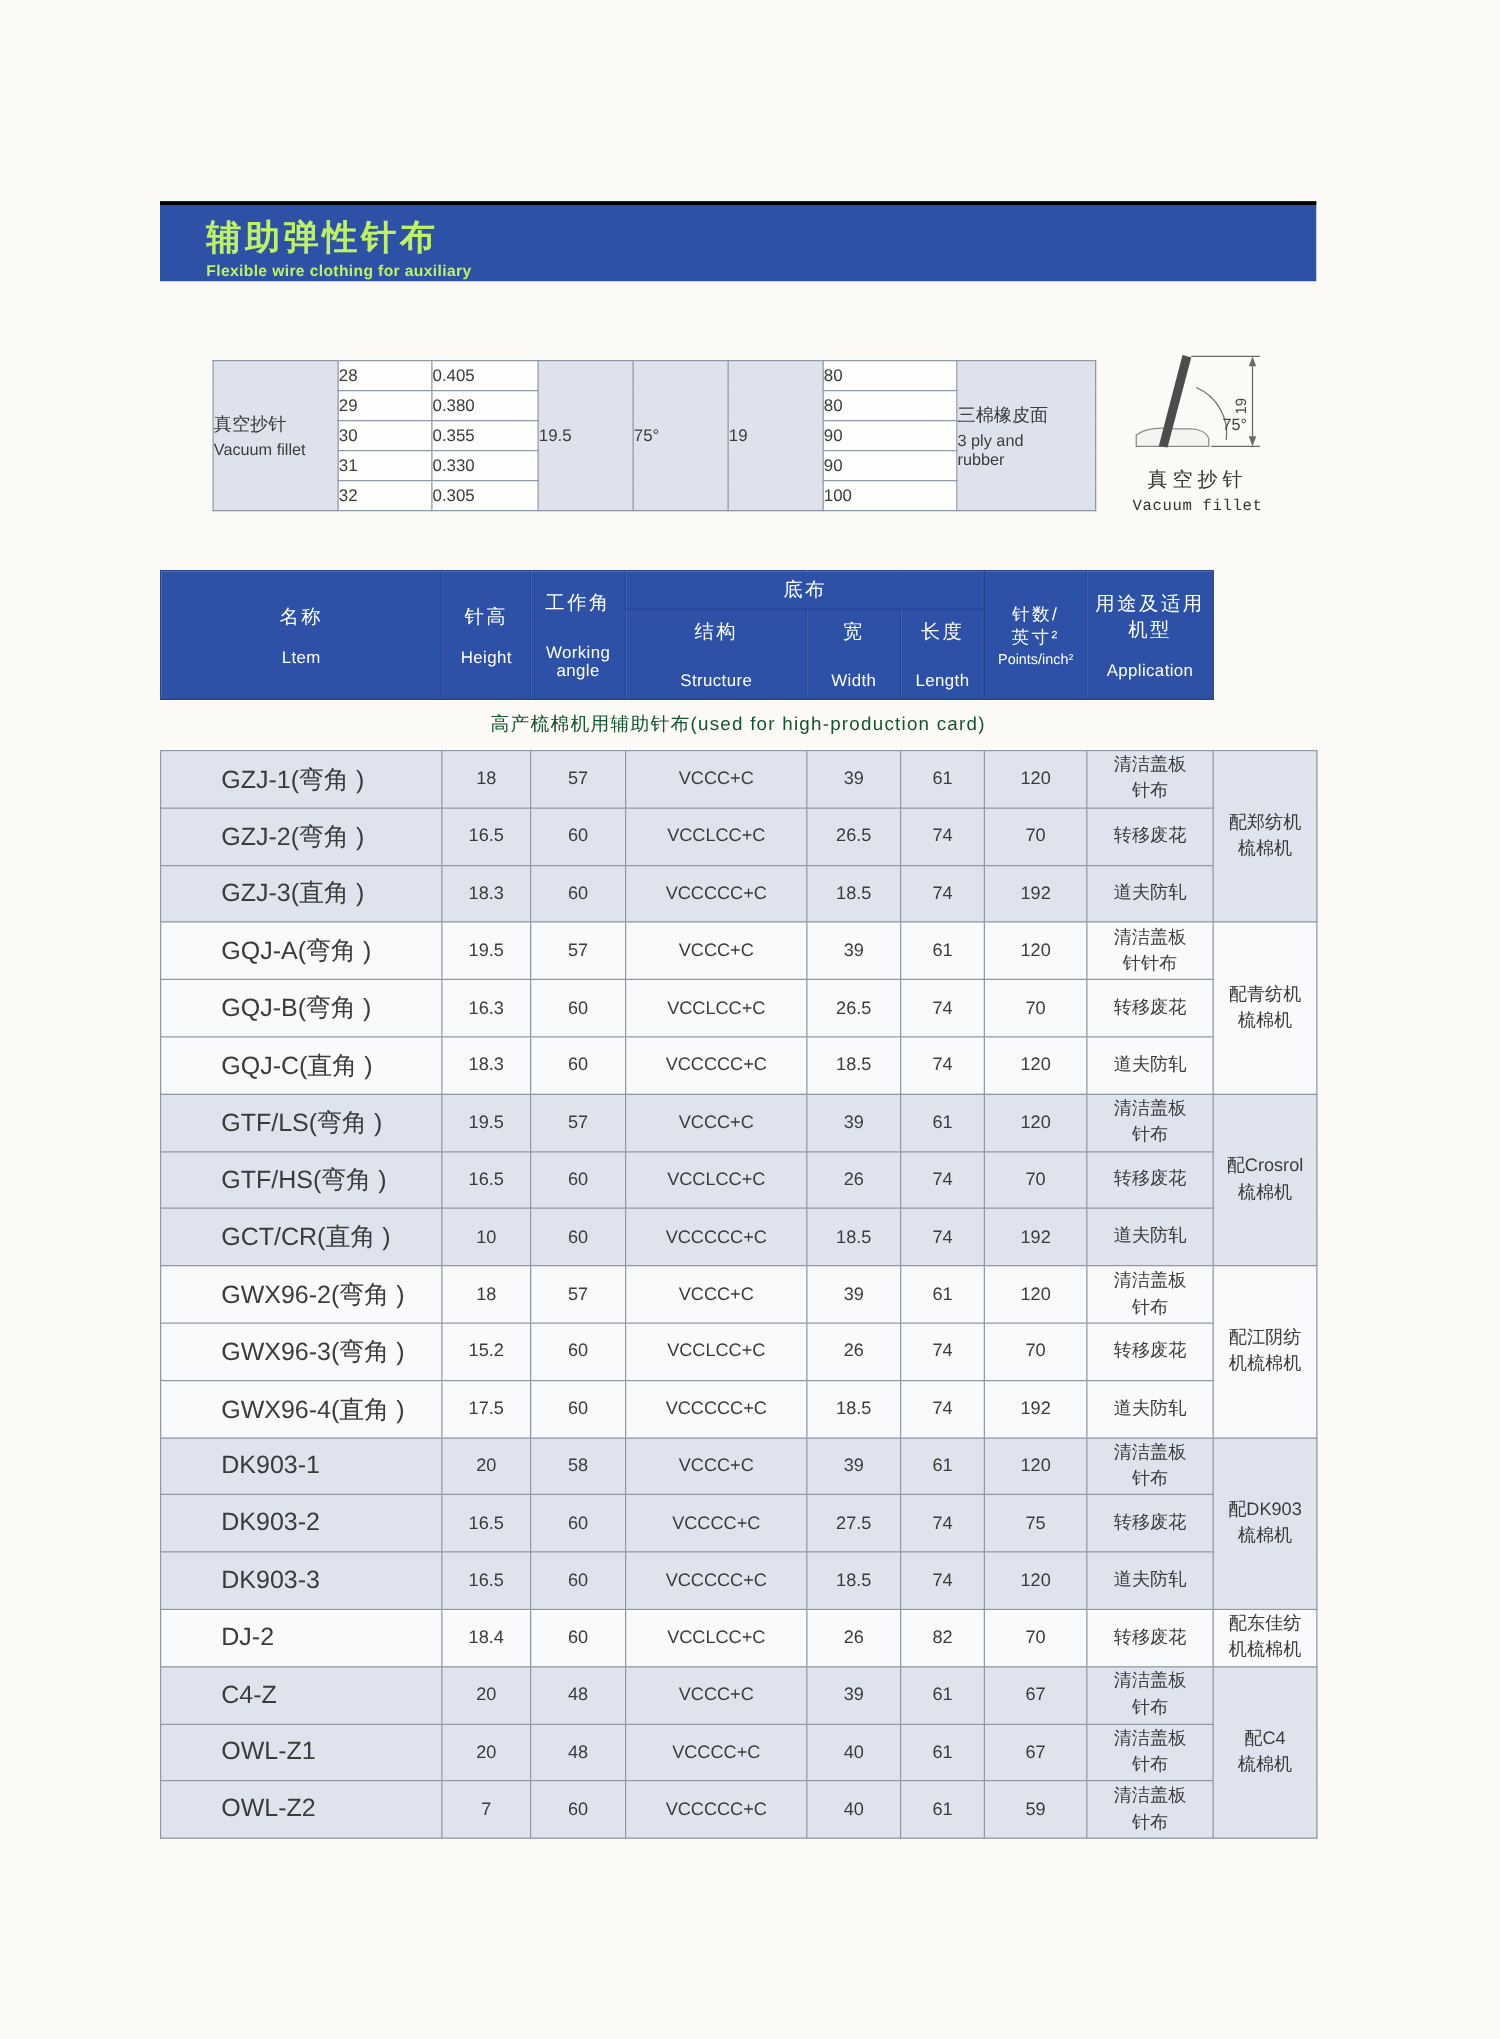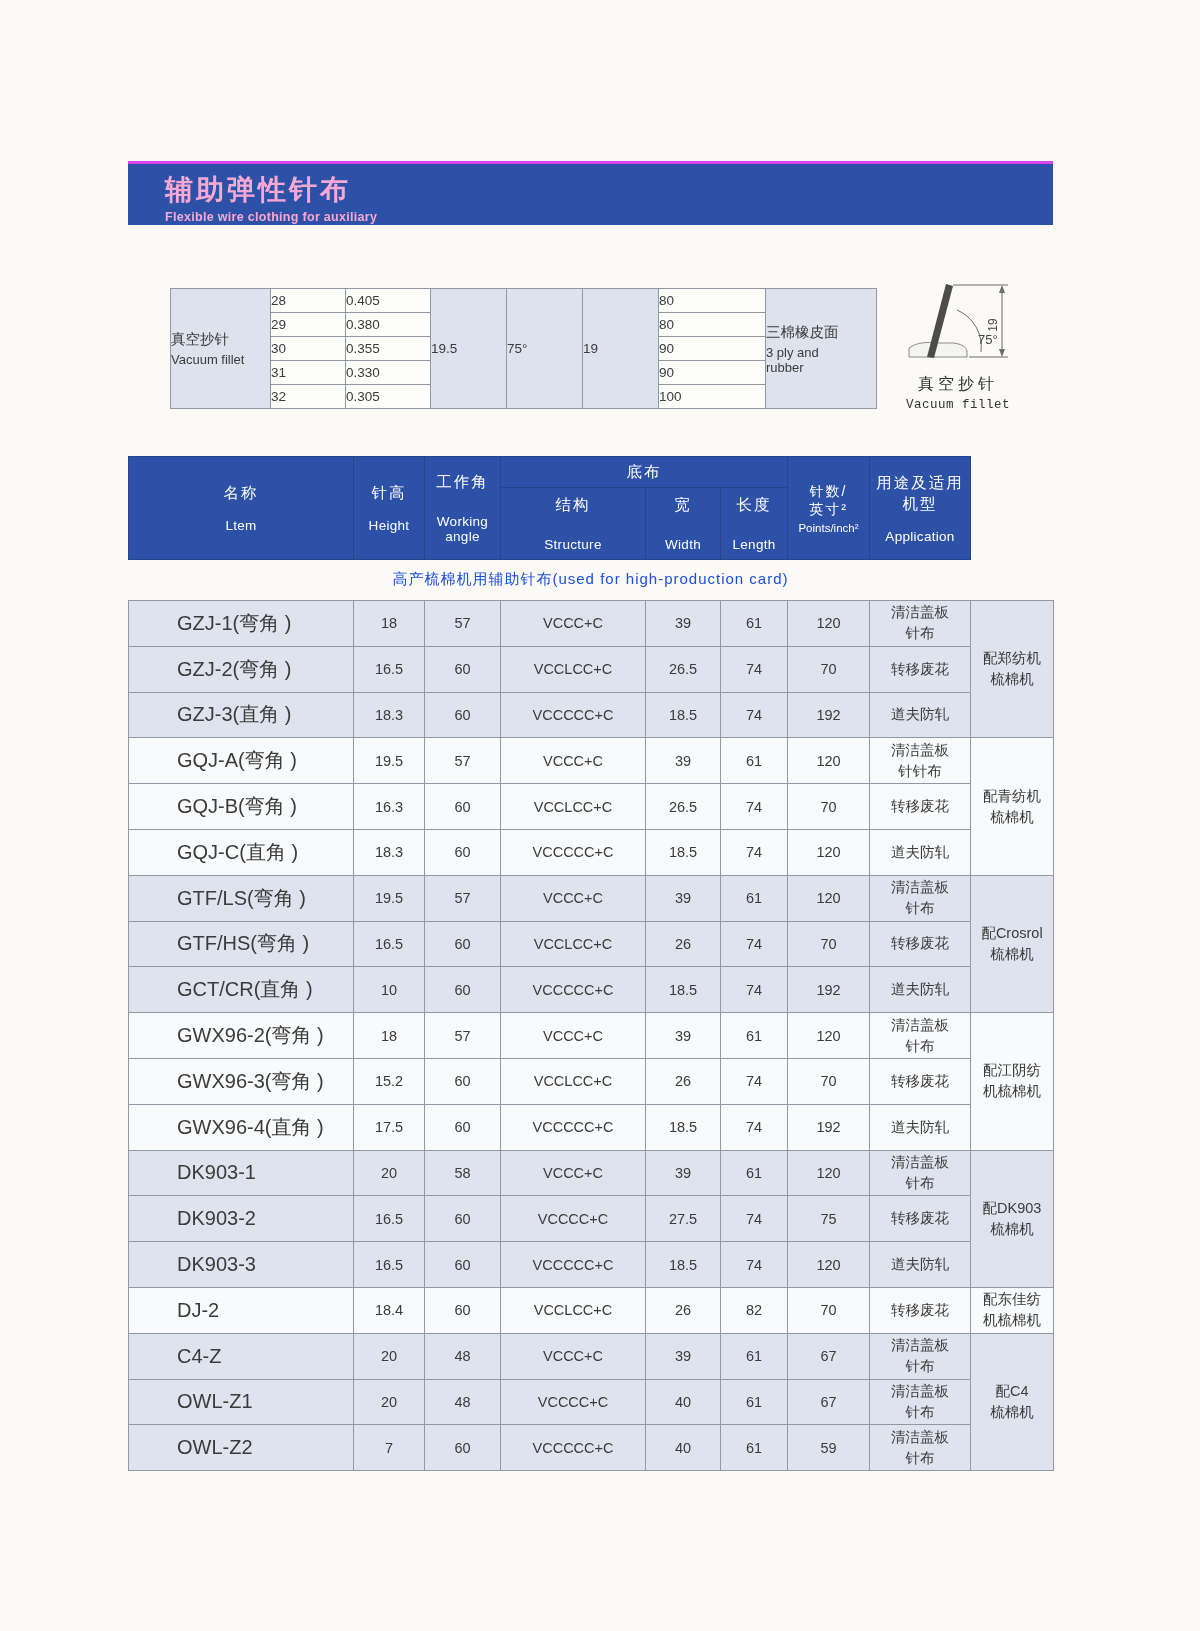--- a/index.html
+++ b/index.html
@@ -9,22 +9,22 @@
     background:#fbfaf7;
     font-family:"Liberation Sans", sans-serif;
     color:#3b3b3b;
     overflow:hidden;
   }
 
   
   .banner {
     position:absolute; left:128px; top:161px; width:925px; height:64px;
     background:#2d51a7;
-    border-top:3px solid #d946ef;
-    color:#f9a8d4; padding:7px 0 0 37px;
+    border-top:3px solid #000000;
+    color:#bef264; padding:7px 0 0 37px;
   }
   .banner .t-zh { font-size:28px; font-weight:bold; letter-spacing:3px; }
   .banner .t-en { font-size:12.5px; font-weight:bold; margin-top:1px; letter-spacing:0.3px; }
 
   
   table { border-collapse:collapse; table-layout:fixed; }
   .vac {
     position:absolute; left:170px; top:288px; width:706px;
     font-size:13.5px;
   }
@@ -54,21 +54,21 @@
   .mainhead .h-zh { font-size:15.5px; letter-spacing:2px; }
   .mainhead .h-en { font-size:13.5px; margin-top:14px; letter-spacing:0.3px; }
   .mainhead .h-en.tight { margin-top:21px; }
   .mainhead .h-sm { font-size:11.5px; margin-top:3px; }
   .mainhead tr.r1 th { height:31px; }
   .mainhead tr.r2 th { height:72px; }
 
   .section-label {
     position:absolute; left:128px; top:559px; width:925px; height:41px;
     display:flex; align-items:center; justify-content:center;
-    font-size:15px; color:#1d4ed8; letter-spacing:1px;
+    font-size:15px; color:#14532d; letter-spacing:1px;
   }
 
   .mainbody {
     position:absolute; left:128px; top:600px; width:925px;
     font-size:14.5px;
   }
   .mainbody td {
     border:1px solid #8f98a3; text-align:center; height:45.8px;
     vertical-align:middle; color:#3b3b3b; padding:0 2px;
   }

